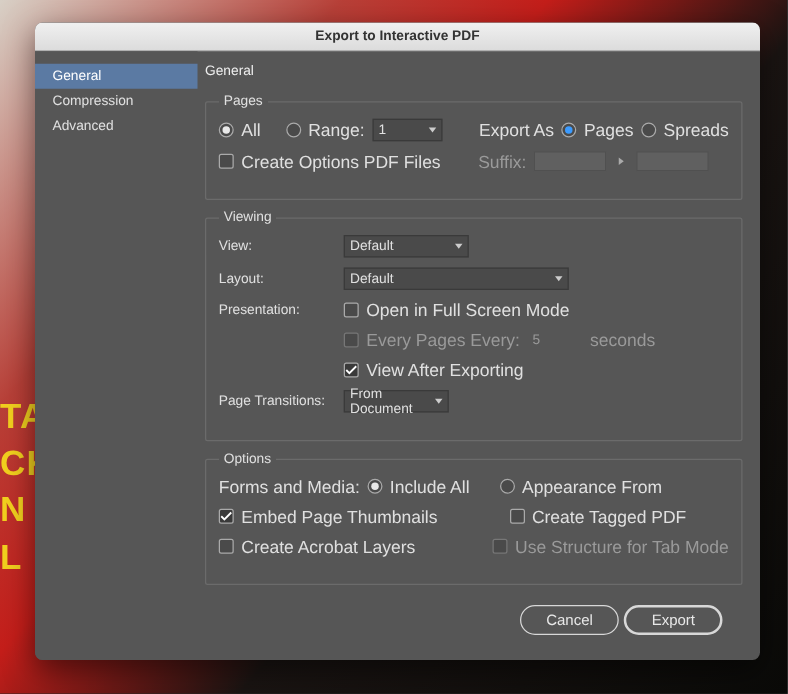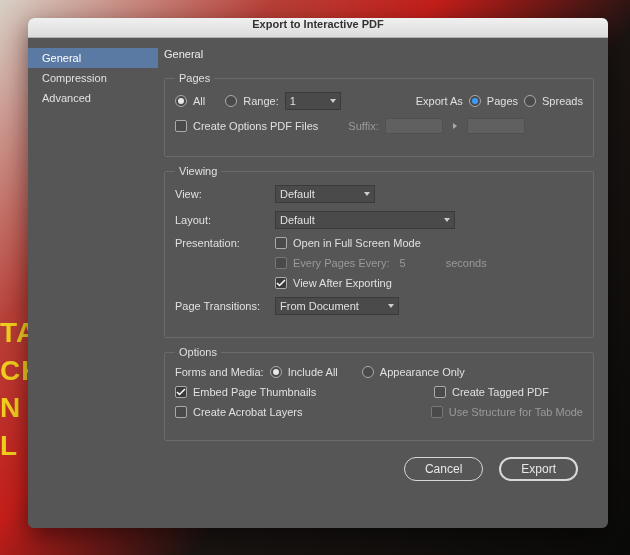--- a/index.html
+++ b/index.html
@@ -1,47 +1,47 @@
 <!DOCTYPE html>
 <html><head>
 <meta charset="utf-8">
 <style>
   * { box-sizing: border-box; margin: 0; padding: 0; font-family: -apple-system, "Helvetica Neue", Arial, sans-serif; }
   body { width: 630px; height: 555px; background: #1a1a1a; overflow: hidden; position: relative; }
   .bg { position: absolute; inset: 0; background: linear-gradient(130deg, #d8d0c6 0%, #b84038 25%, #c41e1a 40%, #1a1412 60%, #0a0a08 100%); }
   .bgtxt { position: absolute; left: 0; bottom: 90px; color: #f2d01e; font-weight: 900; font-size: 28px; line-height: 1.35; letter-spacing: 1px; font-family: Impact, "Arial Black", sans-serif; }
   .dialog { position: absolute; left: 28px; top: 18px; width: 580px; height: 510px; background: #565656; border-radius: 6px; box-shadow: 0 8px 24px rgba(0,0,0,.5); overflow: hidden; display: flex; flex-direction: column; }
-  .titlebar { height: 20px; background: linear-gradient(#f0f0f0,#dcdcdc); border-bottom: 1px solid #b0b0b0; display: flex; justify-content: center; font-size: 11px; color: #333; font-weight: 600; }
+  .titlebar { height: 34px; background: linear-gradient(#f0f0f0,#dcdcdc); border-bottom: 1px solid #b0b0b0; display: flex; align-items: center; justify-content: center; font-size: 11px; color: #333; font-weight: 600; }
   .body { flex: 1; display: flex; }
   .sidebar { width: 130px; background: #565656; padding-top: 10px; }
   .sb-item { font-size: 11px; color: #e0e0e0; padding: 4px 14px; cursor: pointer; }
   .sb-item.active { background: #5b7aa3; color: #fff; }
   .main { flex: 1; padding: 10px 14px 8px 6px; color: #e0e0e0; font-size: 11px; display: flex; flex-direction: column; gap: 8px; }
   .h1 { font-size: 11px; color: #eee; margin-bottom: 4px; }
   fieldset { border: 1px solid #6b6b6b; border-radius: 2px; padding: 8px 10px 22px 10px; }
   legend { font-size: 11px; color: #e0e0e0; padding: 0 4px; }
   .row { display: flex; align-items: center; gap: 6px; flex-wrap: wrap; }
   .row + .row { margin-top: 8px; }
-  label { font-size: 11px; color: #e0e0e0; }
+  label { font-size: 14px; color: #e0e0e0; }
   .dim { color: #9a9a9a; }
   .radio, .check { width: 12px; height: 12px; border-radius: 50%; border: 1px solid #aaa; display: inline-flex; align-items: center; justify-content: center; background: #4a4a4a; cursor: pointer; }
   .radio.on::after { content: ""; width: 6px; height: 6px; border-radius: 50%; background: #e8e8e8; }
   .radio.blue.on::after { background: #3b9bff; }
   .check { border-radius: 2px; }
   .check.on { background: #3a3a3a; }
   .check.on svg { display: block; }
   .check svg { display: none; width: 10px; height: 10px; }
   .check.dim { border-color: #777; }
   .input, .select { background: #4a4a4a; border: 1px solid #3a3a3a; color: #e0e0e0; font-size: 11px; height: 18px; padding: 0 4px; display: inline-flex; align-items: center; position: relative; }
   .select::after { content: ""; position: absolute; right: 4px; top: 6px; width: 0; height: 0; border-left: 3px solid transparent; border-right: 3px solid transparent; border-top: 4px solid #ccc; }
   .spacer { flex: 1; }
   .rlabel { min-width: 94px; text-align: left; display: inline-block; }
   .suffix { width: 58px; height: 16px; background: #606060; border: 1px solid #505050; }
   .caret { display: inline-block; width: 0; height: 0; border-top: 3px solid transparent; border-bottom: 3px solid transparent; border-left: 4px solid #aaa; margin: 0 4px; }
-  .footer { display: flex; justify-content: flex-end; gap: 16px; padding: 8px 16px 12px 0; }
+  .footer { display: flex; justify-content: flex-end; gap: 4px; padding: 8px 16px 12px 0; }
   .btn { background: #565656; color: #e8e8e8; border: 1.5px solid #d8d8d8; border-radius: 14px; padding: 3px 20px; font-size: 12px; cursor: pointer; }
   .btn.primary { border-width: 2px; }
 </style>
 </head>
 <body>
 
 <div class="bg"></div>
 <div class="bgtxt">
   <div>TA</div>
   <div>CKS</div>
@@ -122,35 +122,35 @@
           <span class="rlabel"></span>
           <span class="check on">
               <svg viewBox="0 0 10 10">
                 <path d="M1 5l2.5 2.5L9 2" stroke="#fff" stroke-width="1.5" fill="none"></path>
               </svg>
             </span>
           <label>View After Exporting</label>
         </div>
         <div class="row">
           <span class="rlabel">Page Transitions:</span>
-          <span class="select" style="width:124px">
+          <span class="select" style="width:84px">
               <span>From Document</span>
             </span>
         </div>
       </fieldset>
 
       <fieldset>
         <legend>Options</legend>
         <div class="row">
           <label>Forms and Media:</label>
           <span class="radio on"></span>
           <label>Include All</label>
           <span style="width:12px"></span>
           <span class="radio"></span>
-          <label>Appearance Only</label>
+          <label>Appearance From</label>
         </div>
         <div class="row">
           <span class="check on">
               <svg viewBox="0 0 10 10">
                 <path d="M1 5l2.5 2.5L9 2" stroke="#fff" stroke-width="1.5" fill="none"></path>
               </svg>
             </span>
           <label>Embed Page Thumbnails</label>
           <span class="spacer"></span>
           <span class="check"></span>

